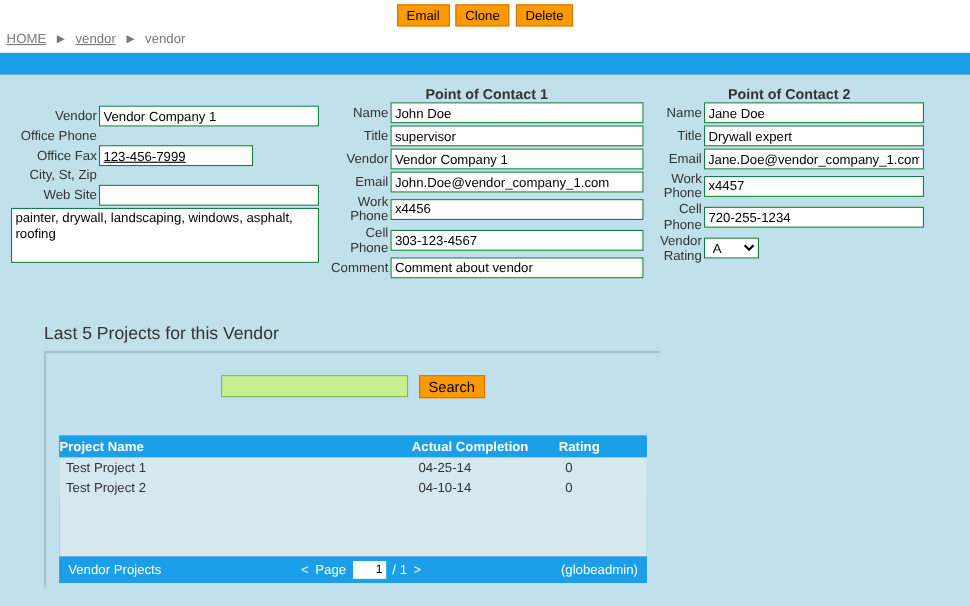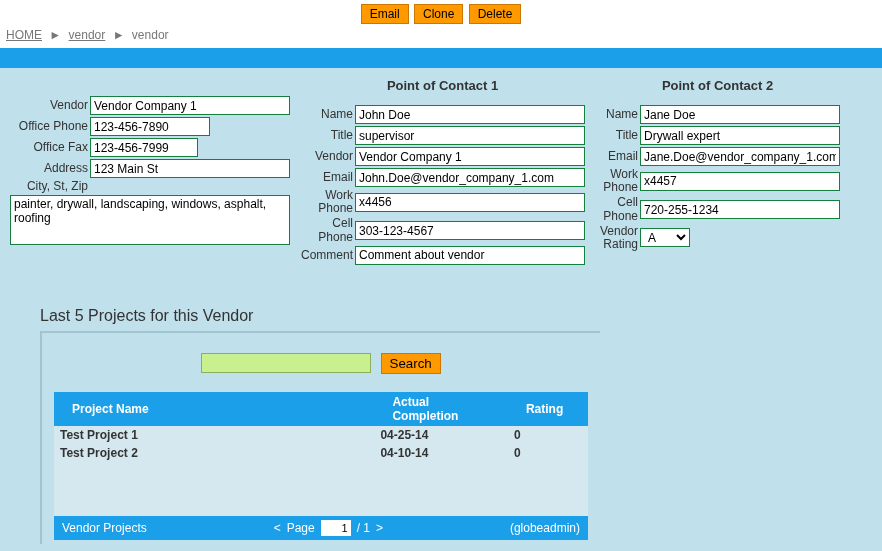--- a/index.html
+++ b/index.html
@@ -39,21 +39,21 @@
     align-items: flex-start;
     gap: 10px;
   }
   .col { flex: 0 0 auto; }
   .col1 { width: 280px; }
   .col2 { width: 285px; }
   .col3 { width: 245px; }
   .section-title {
     font-weight: bold;
     text-align: center;
-    padding: 2px 0 12px 0;
+    padding: 2px 0 0 0;
     font-size: 13px;
   }
   .field {
     display: flex;
     align-items: center;
     margin-bottom: 2px;
   }
   .field .lab {
     width: 80px;
     text-align: right;
@@ -87,21 +87,21 @@
     margin-bottom: 6px;
   }
   .subtable-box {
     background: #c0e0eb;
     border-top: 2px solid #a0c4d0;
     border-left: 2px solid #a0c4d0;
     padding: 20px 12px 4px 12px;
   }
   .searchrow {
     text-align: center;
-    margin-bottom: 18px;
+    margin-bottom: 34px;
   }
   .searchrow input[type=text] {
     width: 170px;
     height: 20px;
     background: #c8f08f;
     border: 1px solid #8ab060;
   }
   .searchrow button {
     background: #ff9900;
     border: 1px solid #cc7700;
@@ -116,25 +116,24 @@
   .datatable table {
     width: 100%;
     border-collapse: collapse;
     font-size: 12px;
   }
   .datatable thead th {
     background: #1a9fe8;
     color: #fff;
     font-weight: bold;
     text-align: left;
-    padding: 3px 18px;
+    padding: 3px 0;
   }
   .datatable tbody tr {
     background: #d5e8ef;
-    font-weight: bold;
   }
   .datatable tbody tr:nth-child(even) {
     background: #d5e8ef;
   }
   .datatable tbody td {
     padding: 2px 6px;
     color: #333;
   }
   .datatable .bodyarea {
     min-height: 90px;
@@ -186,32 +185,31 @@
   <div class="form-row">
 
     <div class="col col1">
       <div class="invisible-title"></div>
       <div class="field">
           <div class="lab">Vendor</div>
           <input type="text" value="Vendor Company 1" style="">
         </div>
       <div class="field">
           <div class="lab">Office Phone</div>
-          <input type="text" style="width: 120px; flex: 0 0 auto;" value="123-456-7890">
         </div>
       <div class="field">
           <div class="lab">Office Fax</div>
-          <input type="text" style="width: 108px; flex: 0 0 auto;" value="123-456-7999">
-        </div>
-      <div class="field">
-          <div class="lab">Address</div>
-          <input type="text" value="123 Main St" style="">
+          <input type="text" style="width: 140px; flex: 0 0 auto; text-decoration: underline;" value="123-456-7999">
         </div>
       <div class="field">
           <div class="lab">City, St, Zip</div>
+        </div>
+      <div class="field">
+          <div class="lab">Web Site</div>
+          <input type="text" value="" style="">
         </div>
       <div class="field" style="align-items:flex-start">
           <textarea style="">painter, drywall, landscaping, windows, asphalt, roofing</textarea>
         </div>
     </div>
 
     <div class="col col2">
       <div class="section-title">Point of Contact 1</div>
       <div class="field">
           <div class="lab">Name</div>

